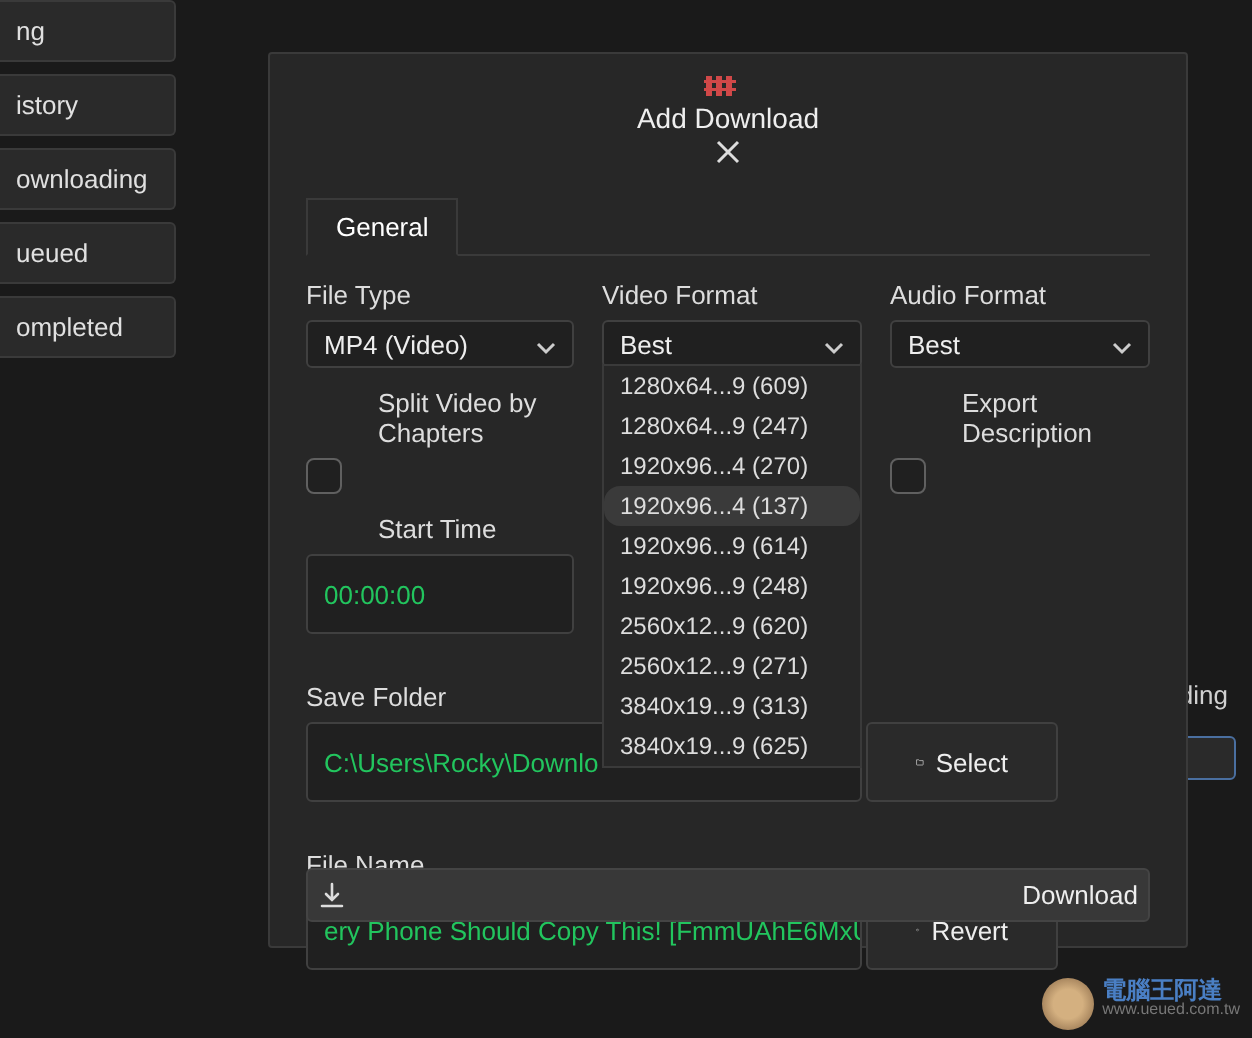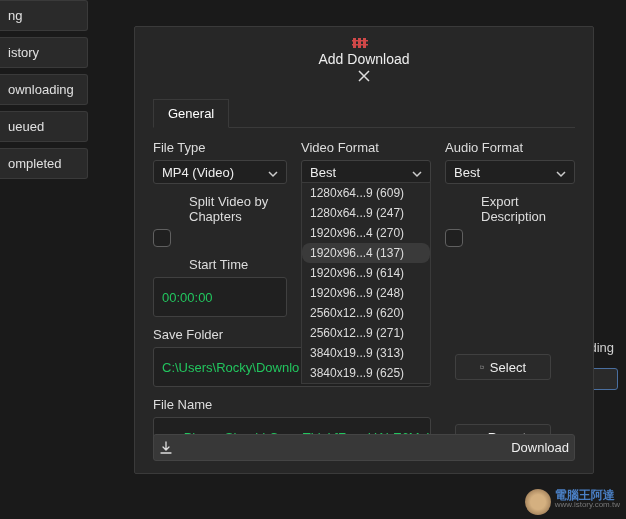--- a/index.html
+++ b/index.html
@@ -45,25 +45,25 @@
 .text-input { background: #202020; border: 1px solid #404040; border-radius: 3px; padding: 12px 8px; color: #22c55e; font-size: 13px; height: 40px; width: 100%; overflow: hidden; white-space: nowrap; display: flex; align-items: center; }
 
 .checkbox { width: 18px; height: 18px; border: 1px solid #606060; border-radius: 4px; background: #202020; margin-top: 4px; cursor: pointer; }
 
 
 .dropdown-list { position: absolute; top: 44px; left: 0; width: 130px; background: #272727; border: 1px solid #3a3a3a; z-index: 10; }
 .dropdown-item { padding: 3px 8px; color: #ddd; font-size: 12px; cursor: pointer; white-space: nowrap; overflow: hidden; }
 .dropdown-item.highlight { background: #3a3a3a; border-radius: 8px; }
 
 
-.wide-row { margin-top: 10px; }
-.wide-input-row { display: flex; gap: 24px; align-items: center; }
+.wide-row { margin-top: 24px; }
+.wide-input-row { display: flex; gap: 2px; align-items: center; }
 .wide-input { flex: 0 0 278px; }
 
-.btn { background: #2a2a2a; border: 1px solid #404040; border-radius: 3px; padding: 4px 24px; color: #eee; font-size: 13px; display: inline-flex; align-items: center; gap: 6px; cursor: pointer; height: 26px; justify-content: center; }
+.btn { background: #2a2a2a; border: 1px solid #404040; border-radius: 3px; padding: 4px 24px; color: #eee; font-size: 13px; display: inline-flex; align-items: center; gap: 6px; cursor: pointer; height: 40px; justify-content: center; }
 .btn svg { width: 14px; height: 14px; }
 
 
 .download-bar { position: absolute; bottom: 12px; left: 18px; right: 18px; }
 .download-btn { width: 100%; background: #383838; border: 1px solid #444; border-radius: 3px; padding: 5px; display: flex; align-items: center; justify-content: space-between; gap: 6px; color: #eee; font-size: 13px; cursor: pointer; }
 .download-btn svg { width: 14px; height: 14px; }
 
 
 .watermark { position: absolute; right: 6px; bottom: 4px; font-size: 10px; color: #888; display: flex; align-items: flex-start; gap: 4px; }
 .watermark-icon { width: 26px; height: 26px; border-radius: 50%; background: radial-gradient(circle, #d4b080 40%, #806040 100%); }
@@ -197,15 +197,15 @@
         </svg>
       <span>Download</span>
     </div>
   </div>
 </div>
 
 <div class="watermark">
   <div class="watermark-icon"></div>
   <div class="watermark-text">
     <span class="cn">電腦王阿達</span>
-    <span class="url">www.istory.com.tw</span>
+    <span class="url">www.ueued.com.tw</span>
   </div>
 </div>
 
 </body></html>

